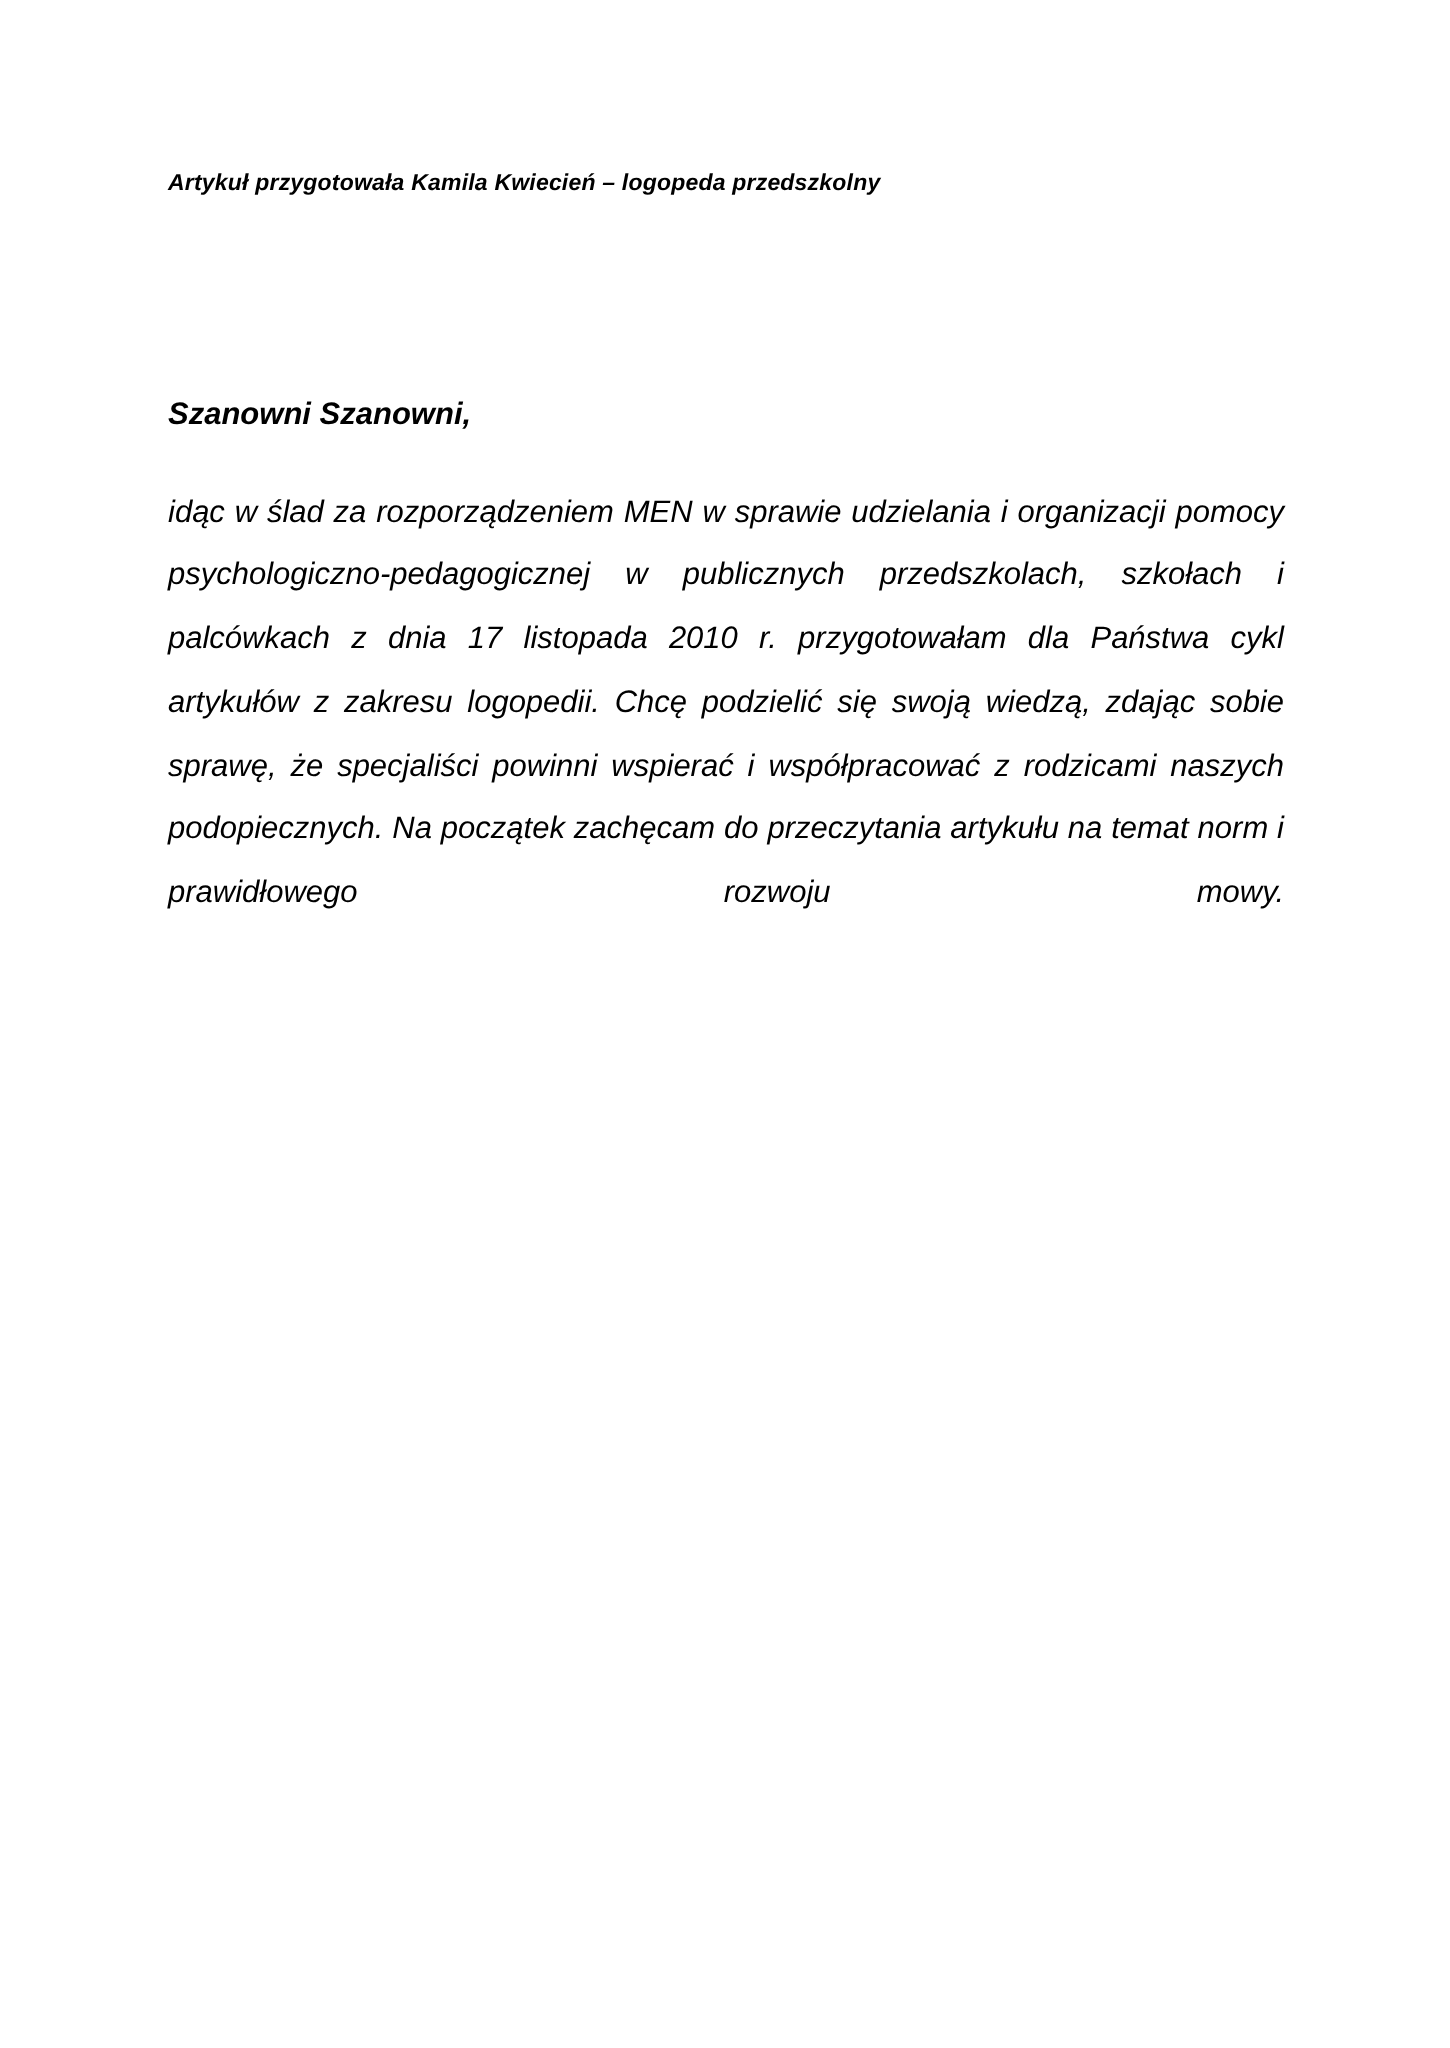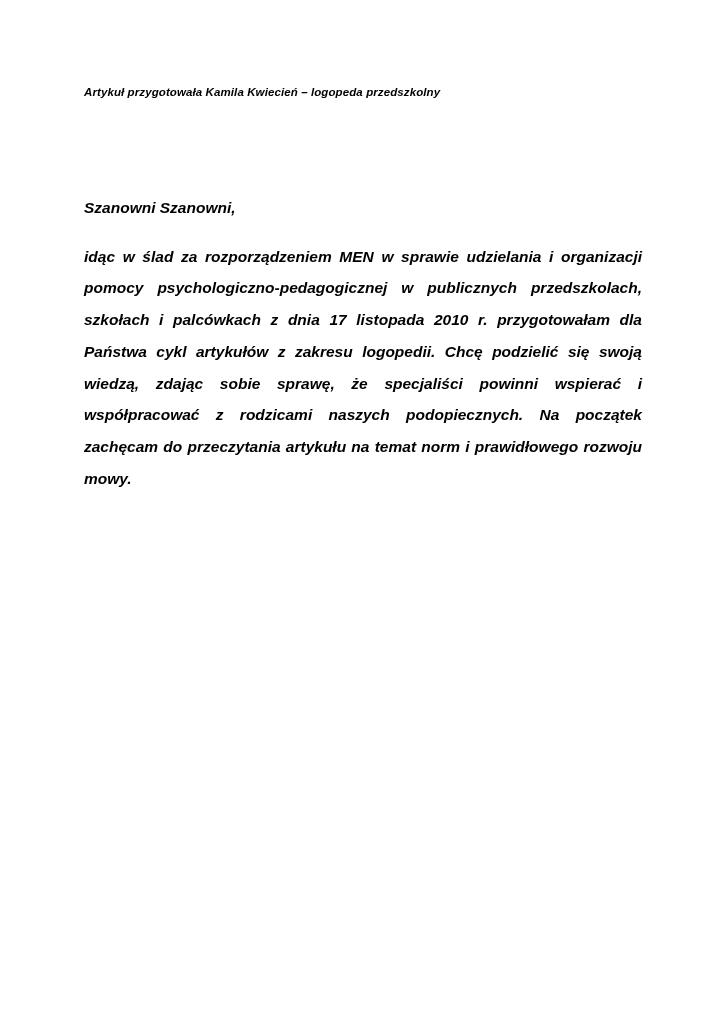--- a/index.html
+++ b/index.html
@@ -42,21 +42,21 @@
     margin-top: 97px;
     font-style: italic;
     font-weight: bold;
     font-size: 15.5px;
     line-height: 1.4;
     color: #000000;
   }
   .body-paragraph {
     margin-top: 22px;
     font-style: italic;
-    font-weight: bold;
+    font-weight: normal;
     font-size: 15.5px;
     line-height: 2.05;
     text-align: justify;
     text-justify: inter-word;
     color: #000000;
   }
   .body-paragraph::after {
     content: "";
     display: inline-block;
     width: 100%;

